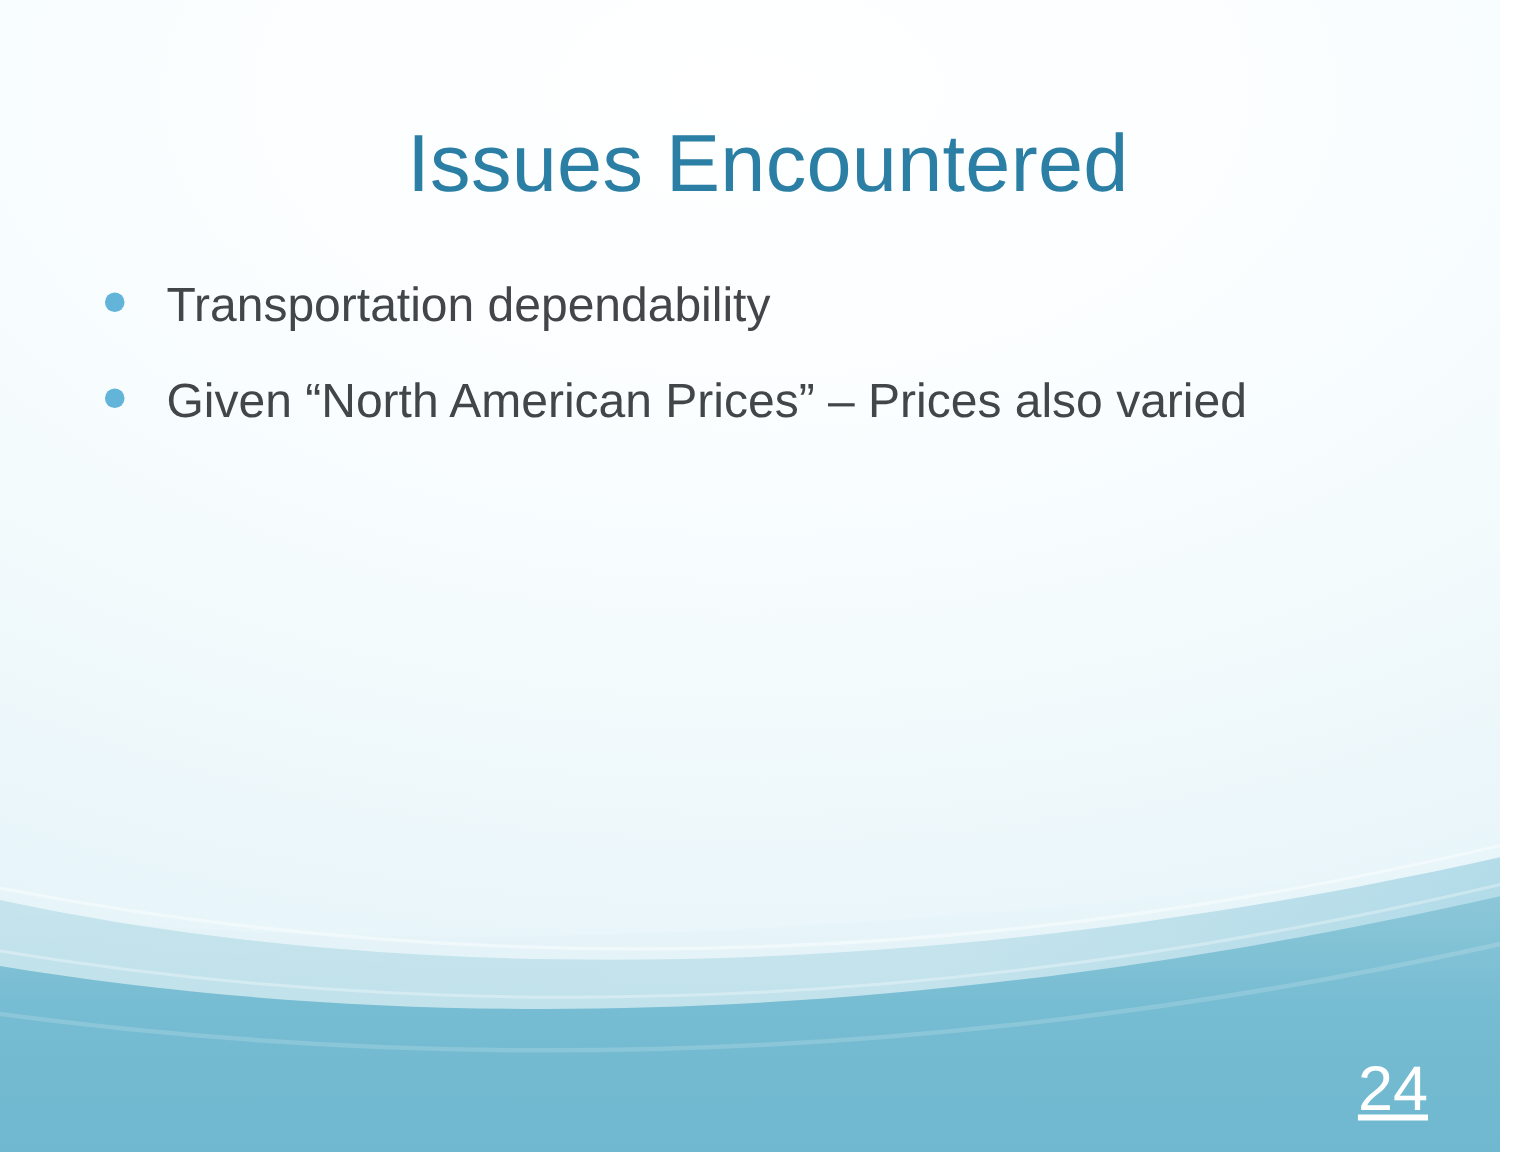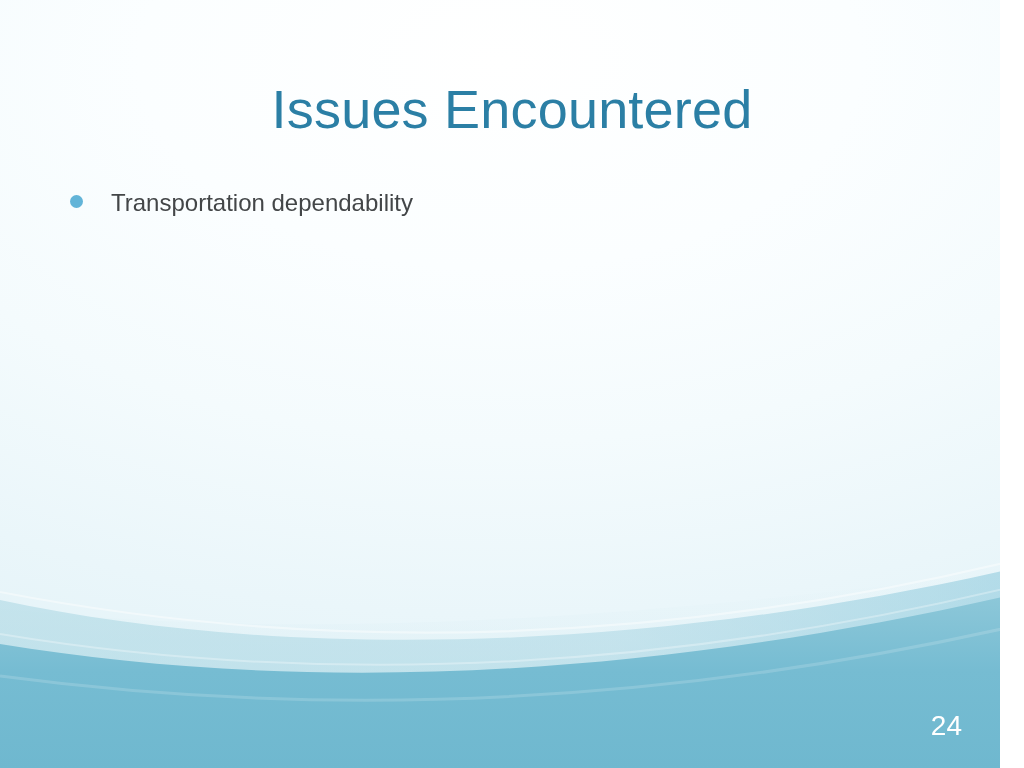--- a/index.html
+++ b/index.html
@@ -70,35 +70,36 @@
     flex: 0 0 auto;
     width: 13px;
     height: 13px;
     border-radius: 50%;
     background: #62b4d8;
     margin-top: 11px;
     margin-right: 28px;
   }
   .bullet-text {
     flex: 1 1 auto;
-    font-size: 24px;
+    font-size: 32px;
     line-height: 38px;
     color: #434648;
     max-width: 830px;
   }
 
   
   #slide-number {
     position: absolute;
-    right: 38px;
+    right: 48px;
     bottom: 18px;
-    font-size: 28px;
+    font-size: 42px;
     line-height: 48px;
     color: #ffffff;
     font-weight: 400;
+    text-decoration: underline;
   }
 </style>
 </head>
 <body>
 
 <div id="slide">
 
   <div id="wave-footer">
     <svg viewBox="0 0 1024 220" preserveAspectRatio="none" xmlns="http://www.w3.org/2000/svg">
       <defs>
@@ -133,20 +134,24 @@
   <div id="title">Issues Encountered</div>
 
   <div id="bullet-list">
 
     <div class="bullet-row">
       <span class="bullet-dot"></span>
       <span class="bullet-text">Transportation dependability</span>
     </div>
 
 
+    <div class="bullet-row">
+      <span class="bullet-dot"></span>
+      <span class="bullet-text">Given “North American Prices” – Prices also varied</span>
+    </div>
 
 
 
 
   </div>
 
   <div id="slide-number">24</div>
 
 </div>
 

